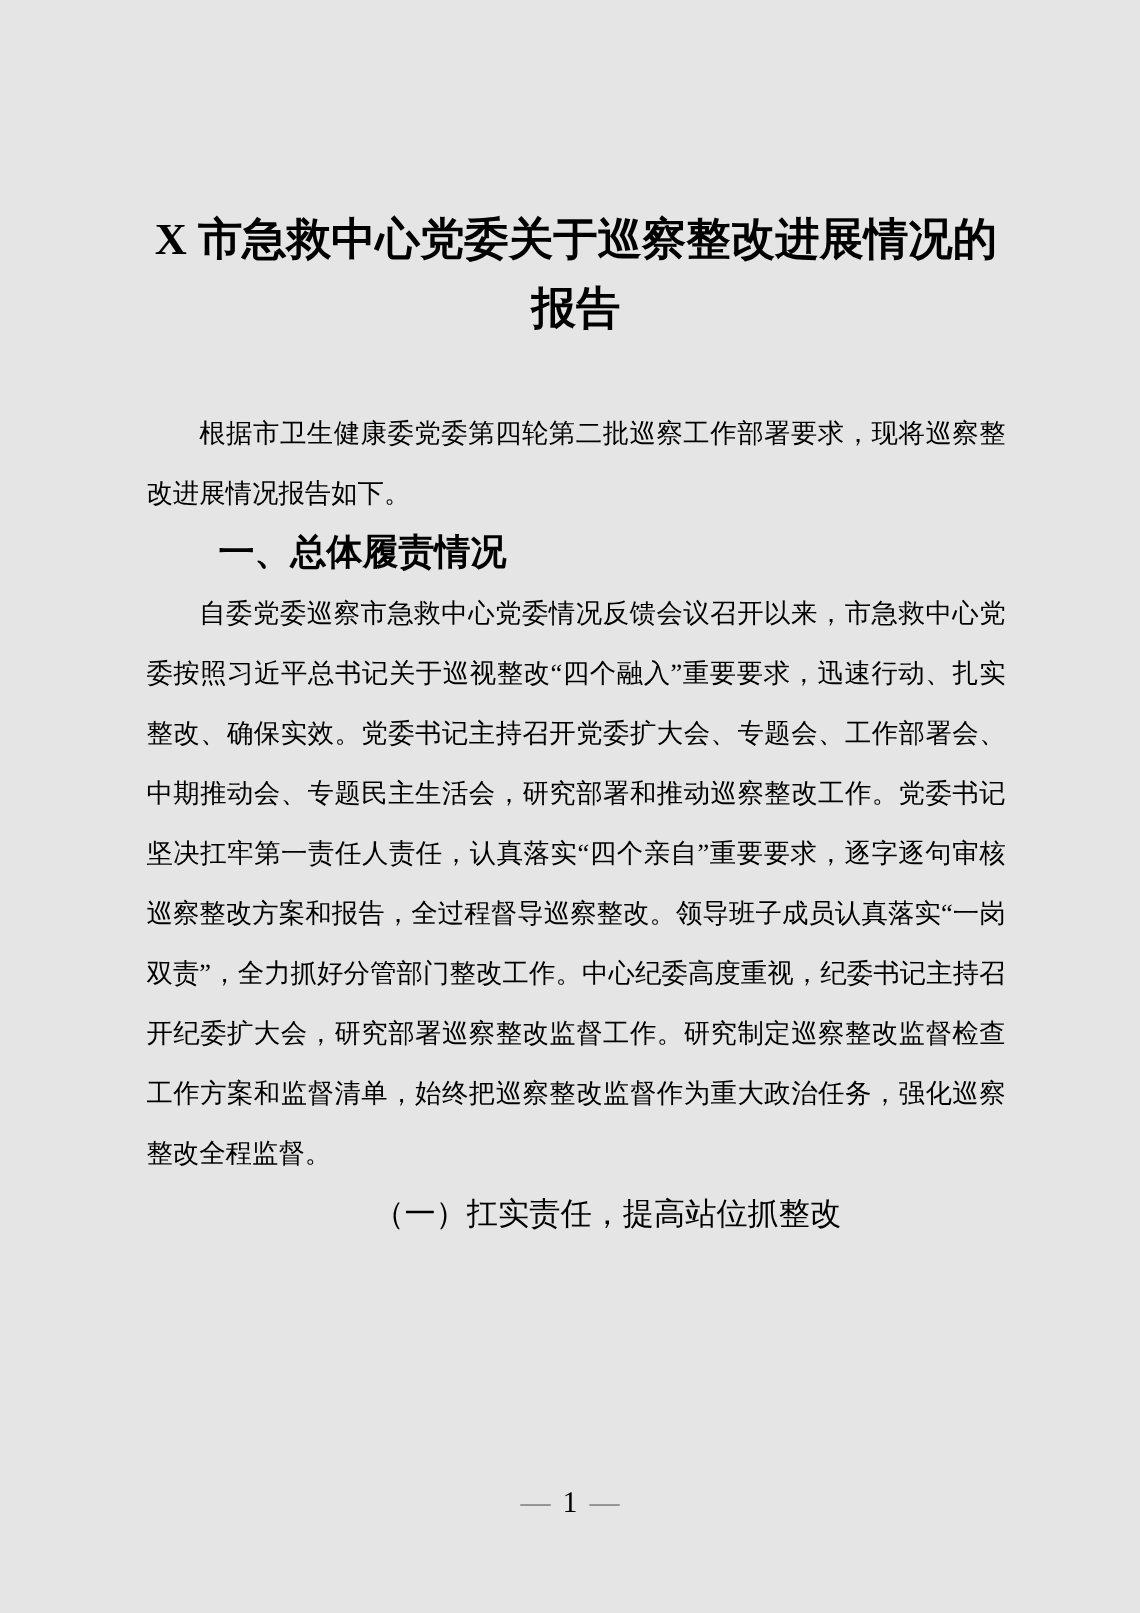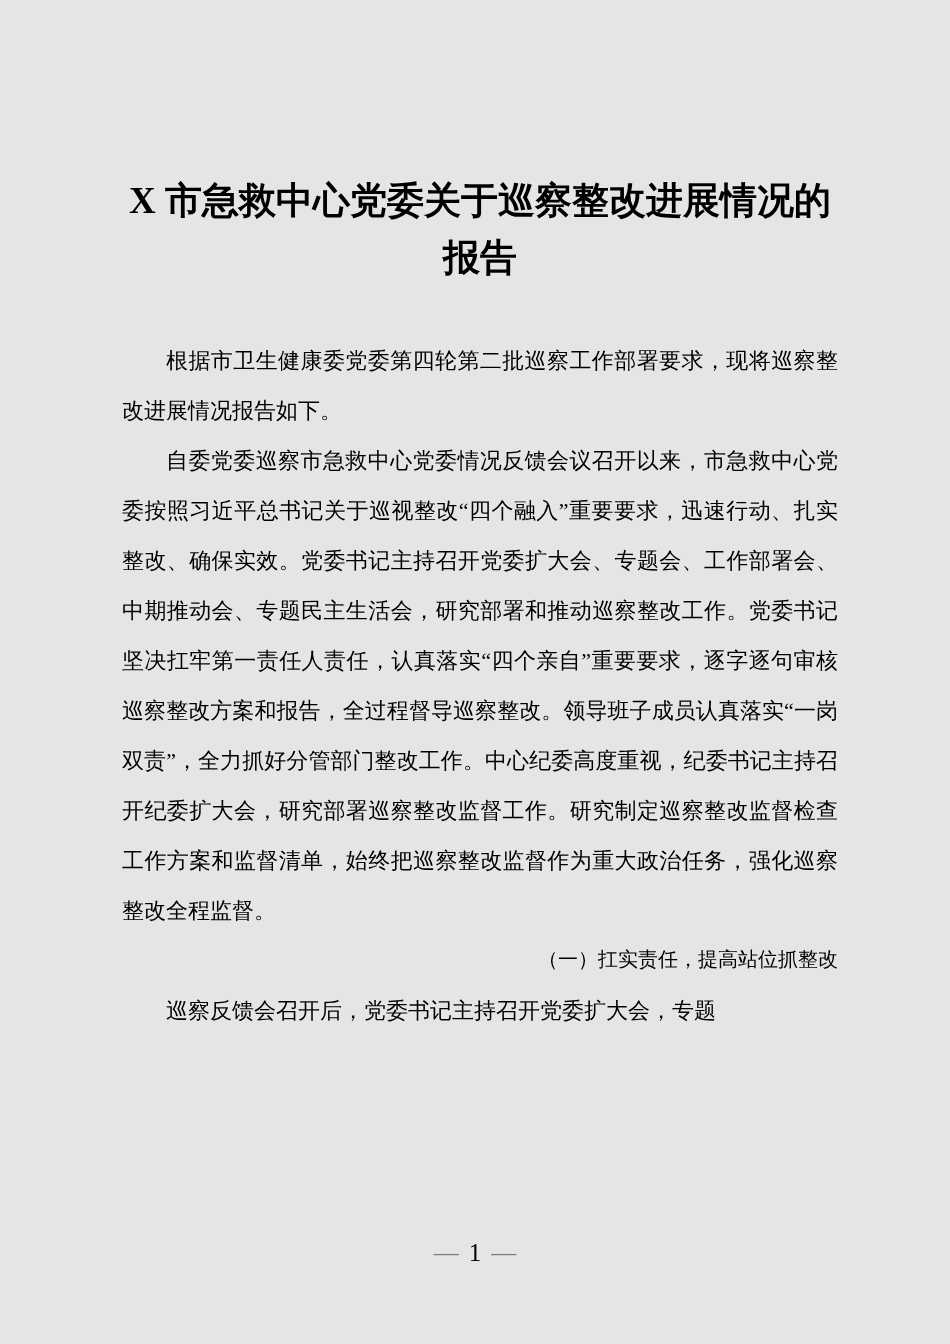--- a/index.html
+++ b/index.html
@@ -46,26 +46,26 @@
     margin: 0;
     font-size: 30px;
     line-height: 50px;
     font-weight: bold;
     text-indent: 2em;
     text-align: left;
     font-family: "Liberation Sans", sans-serif;
   }
   .h-kai {
     margin: 0;
-    font-size: 20px;
+    font-size: 26px;
     line-height: 50px;
     font-weight: normal;
     text-indent: 2em;
-    text-align: right;
-    font-family: Liberation Mono, monospace;
+    text-align: center;
+    font-family: Liberation Sans, sans-serif;
   }
   .footer {
     position: absolute;
     left: 0;
     right: 0;
     top: 1238px;
     text-align: center;
     font-size: 25px;
     line-height: 30px;
     font-family: "Liberation Serif", serif;
@@ -80,24 +80,24 @@
 </style>
 </head>
 <body>
 
 <div class="page">
   <div class="content">
     <h1 class="doc-title">X 市急救中心党委关于巡察整改进展情况的报告</h1>
 
     <p class="para indent">根据市卫生健康委党委第四轮第二批巡察工作部署要求，现将巡察整改进展情况报告如下。</p>
 
+    <h2 class="h-sans">一、总体履责情况</h2>
 
     <p class="para indent">自委党委巡察市急救中心党委情况反馈会议召开以来，市急救中心党委按照习近平总书记关于巡视整改“四个融入”重要要求，迅速行动、扎实整改、确保实效。党委书记主持召开党委扩大会、专题会、工作部署会、中期推动会、专题民主生活会，研究部署和推动巡察整改工作。党委书记坚决扛牢第一责任人责任，认真落实“四个亲自”重要要求，逐字逐句审核巡察整改方案和报告，全过程督导巡察整改。领导班子成员认真落实“一岗双责”，全力抓好分管部门整改工作。中心纪委高度重视，纪委书记主持召开纪委扩大会，研究部署巡察整改监督工作。研究制定巡察整改监督检查工作方案和监督清单，始终把巡察整改监督作为重大政治任务，强化巡察整改全程监督。</p>
 
     <h3 class="h-kai">（一）扛实责任，提高站位抓整改</h3>
 
-    <p class="para indent">巡察反馈会召开后，党委书记主持召开党委扩大会，专题</p>
   </div>
 
   <div class="footer">
     <span class="dash">—</span><span class="pagenum">1</span><span class="dash">—</span>
   </div>
 </div>
 
 </body></html>

